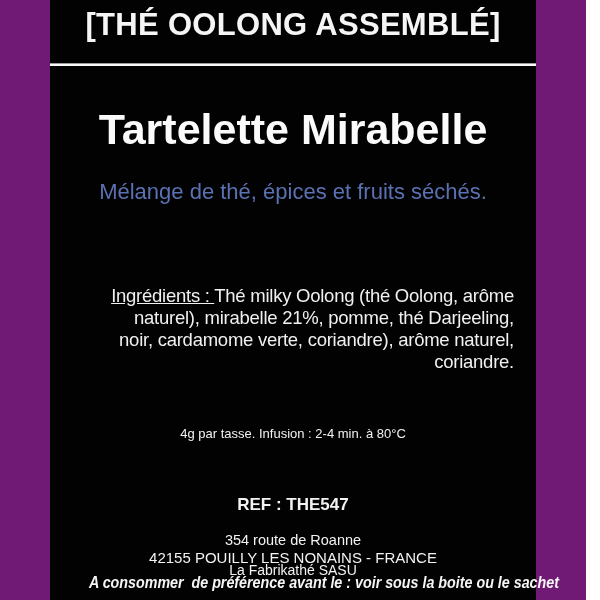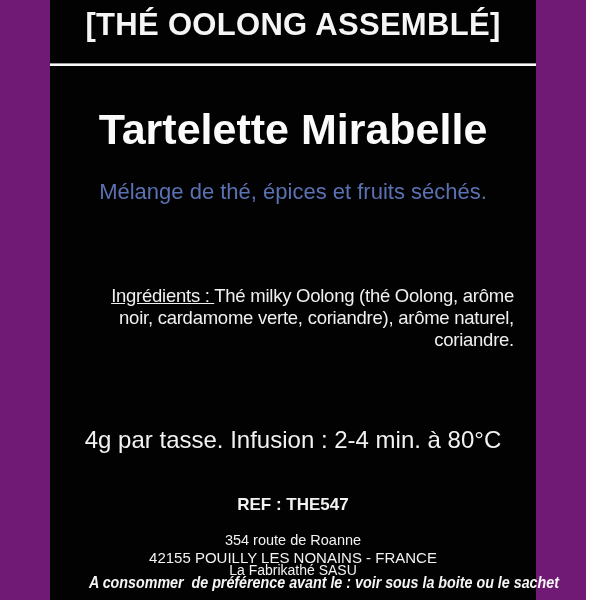--- a/index.html
+++ b/index.html
@@ -62,21 +62,21 @@
   .ingredients .line { white-space: nowrap; }
   .ingredients-label { text-decoration: underline; }
   .prep-heading {
     top: 399px;
     font-size: 19px;
     font-weight: bold;
     letter-spacing: 0.2px;
   }
   .prep-body {
     top: 426px;
-    font-size: 24px;
+    font-size: 13px;
   }
   .ref-line {
     top: 495px;
     font-size: 17px;
     font-weight: bold;
     text-align: center;
   }
   .company-line { top: 514px; font-size: 14px; margin-top: 48px; }
   .street-line  { top: 532px; font-size: 14.5px; }
   .city-line    { top: 549px; font-size: 15px; }
@@ -100,20 +100,21 @@
     <div class="abs header-title">[THÉ OOLONG ASSEMBLÉ]</div>
 
     <div class="separator"></div>
 
     <div class="abs product-title">Tartelette Mirabelle</div>
 
     <div class="abs product-subtitle">Mélange de thé, épices et fruits séchés.</div>
 
     <div class="ingredients">
       <div class="line"><span class="ingredients-label">Ingrédients : </span><span>Thé milky Oolong (thé Oolong, arôme</span></div>
+      <div class="line">naturel), mirabelle 21%, pomme, thé Darjeeling,</div>
       <div class="line">noir, cardamome verte, coriandre), arôme naturel,</div>
       <div class="line">coriandre.</div>
     </div>
 
 
     <div class="abs prep-body">4g par tasse. Infusion : 2-4 min. à 80°C</div>
 
     <div class="abs ref-line">REF : THE547</div>
 
     <div class="abs company-line">La Fabrikathé SASU</div>

